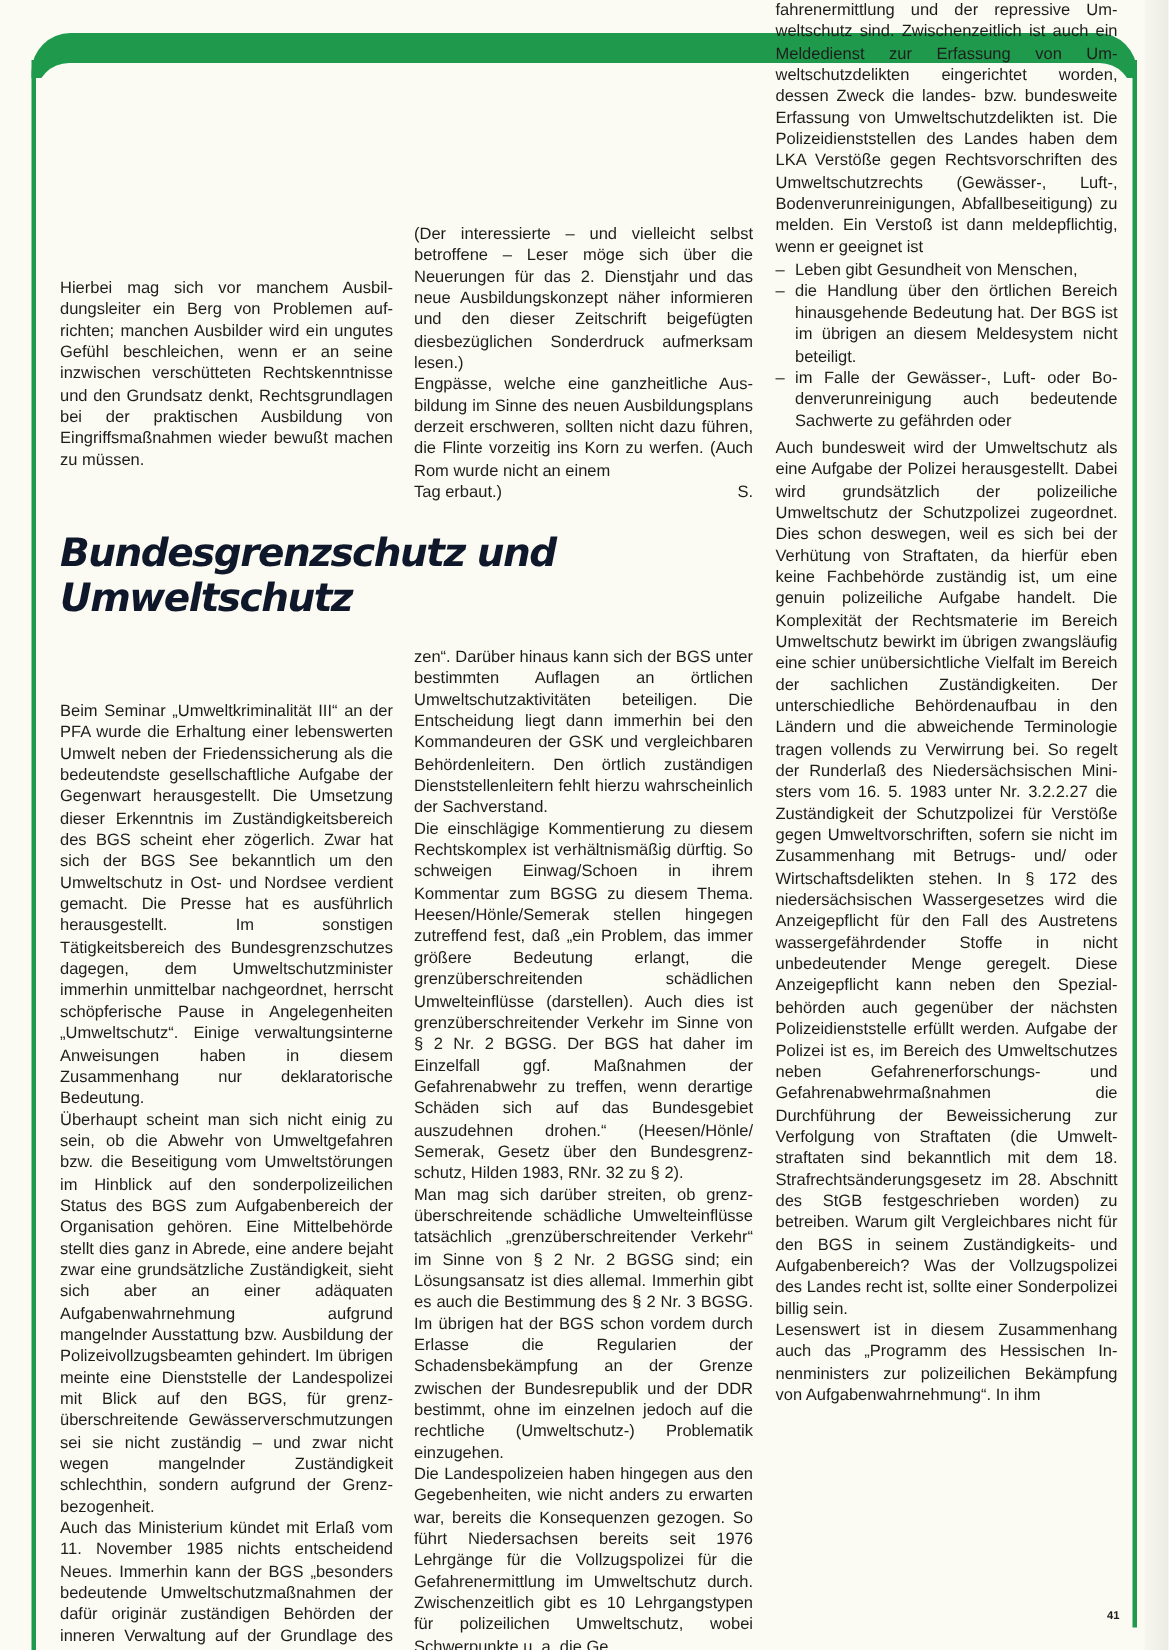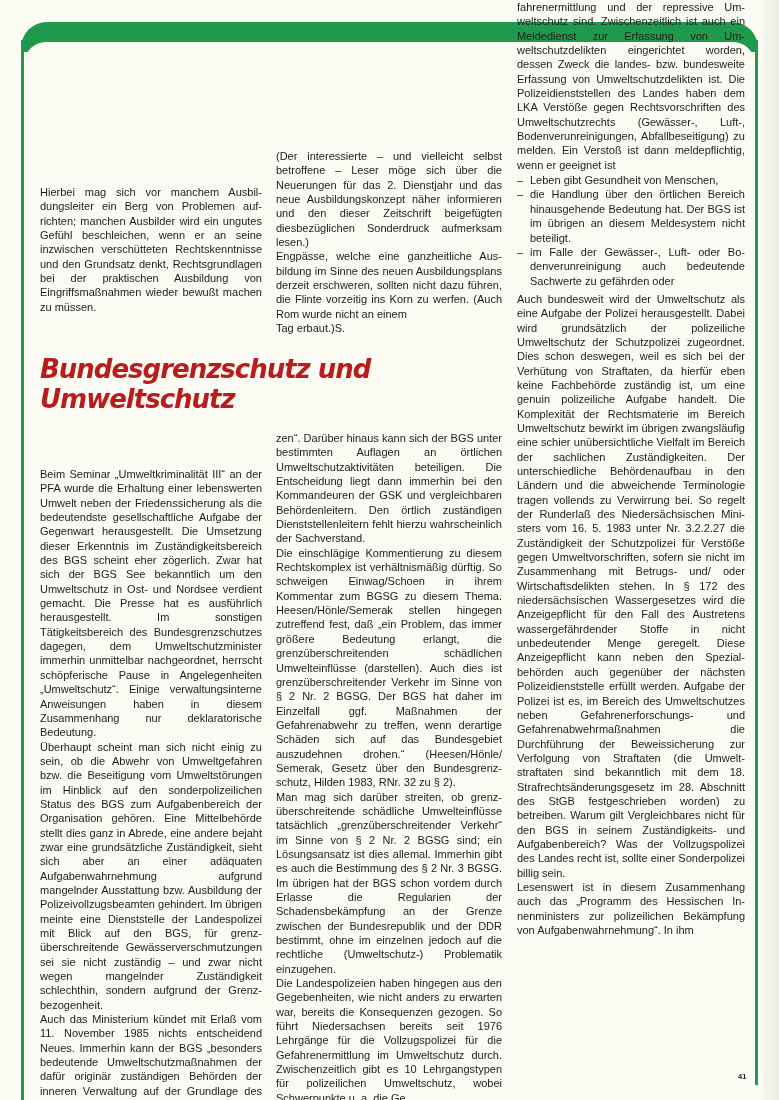--- a/index.html
+++ b/index.html
@@ -43,27 +43,27 @@
     .col2 { left: 276px; width: 226px; }
     .col3 { left: 517px; width: 228px; }
     .top-block { top: 149px; }
     .body-block { top: 431px; }
     .heading {
       position: absolute; left: 40px; top: 354px;
       font-family: "DejaVu Sans", sans-serif;
       font-weight: bold; font-style: italic;
       font-size: 26px; line-height: 30px;
       letter-spacing: -1px;
-      color: #b91c1c;
+      color: #0f172a;
     }
     .dash-list { margin: 0; padding: 0; list-style: none; }
     .dash-list li { position: relative; padding-left: 13px; }
     .dash-list li::before { content: "–"; position: absolute; left: 0; }
     .list-wrap { margin: 1px 0 4px 0; }
-    .sig { display: flex; }
+    .sig { display: flex; justify-content: space-between; }
     .page-number {
       position: absolute; left: 738px; top: 1072px;
       font-size: 7.5px; font-weight: bold;
     }
   </style>
 </head>
 <body>
 
 <div class="scan-edge"></div>
 <div class="frame-top"></div>

